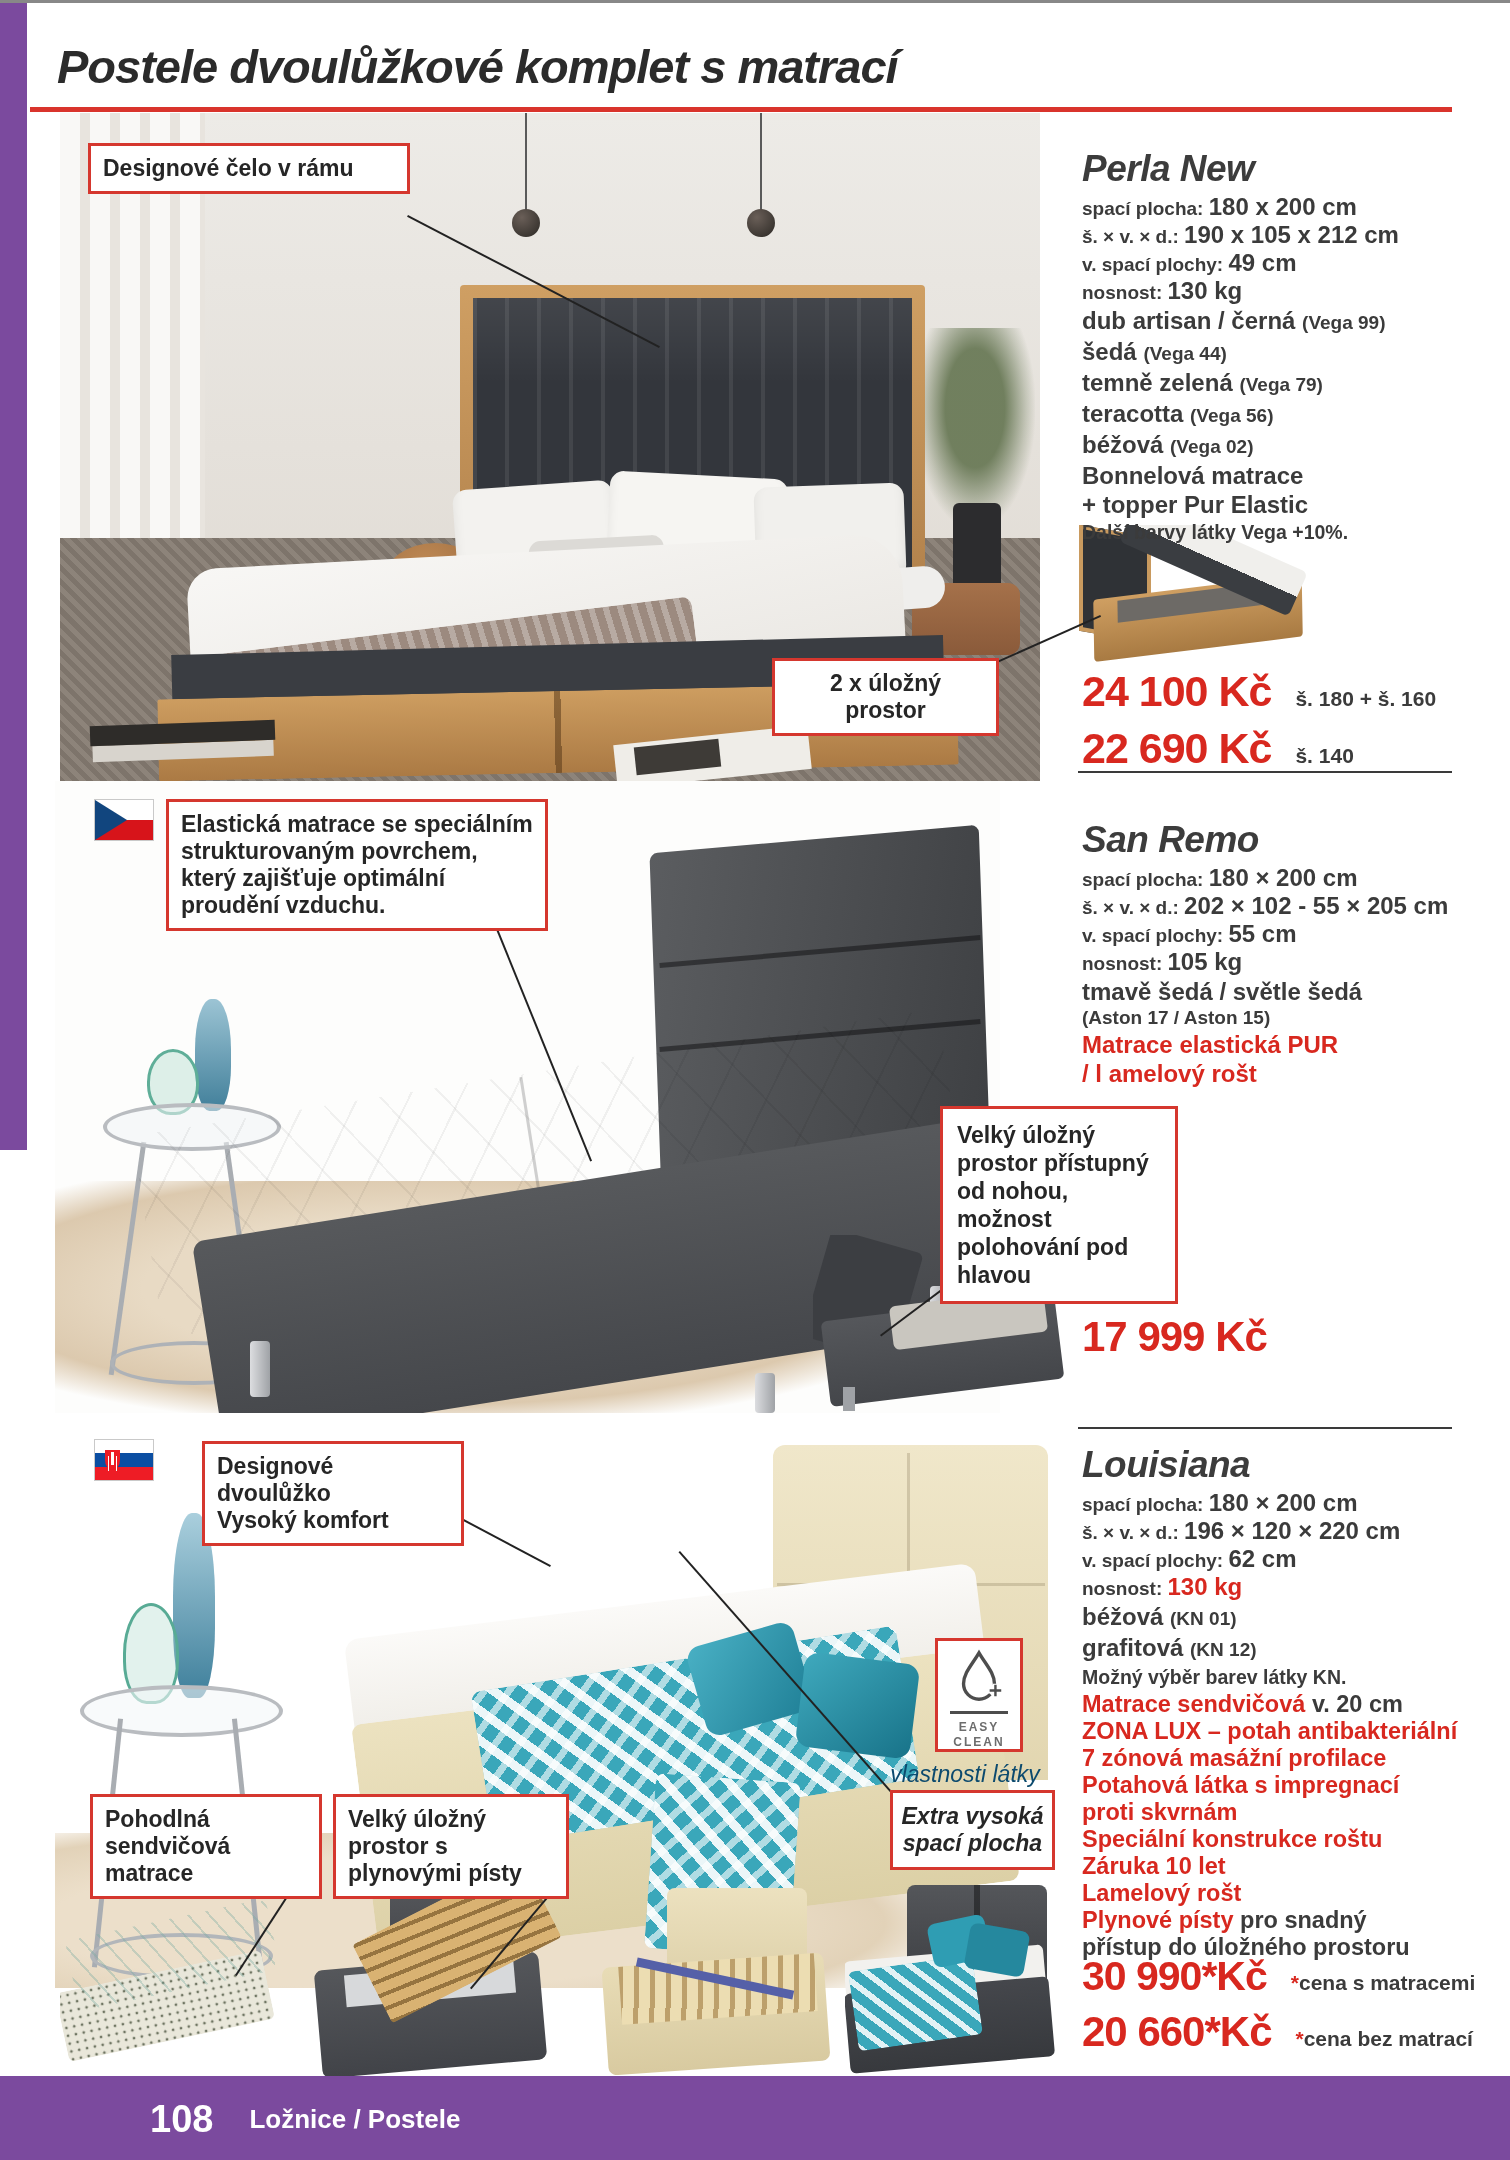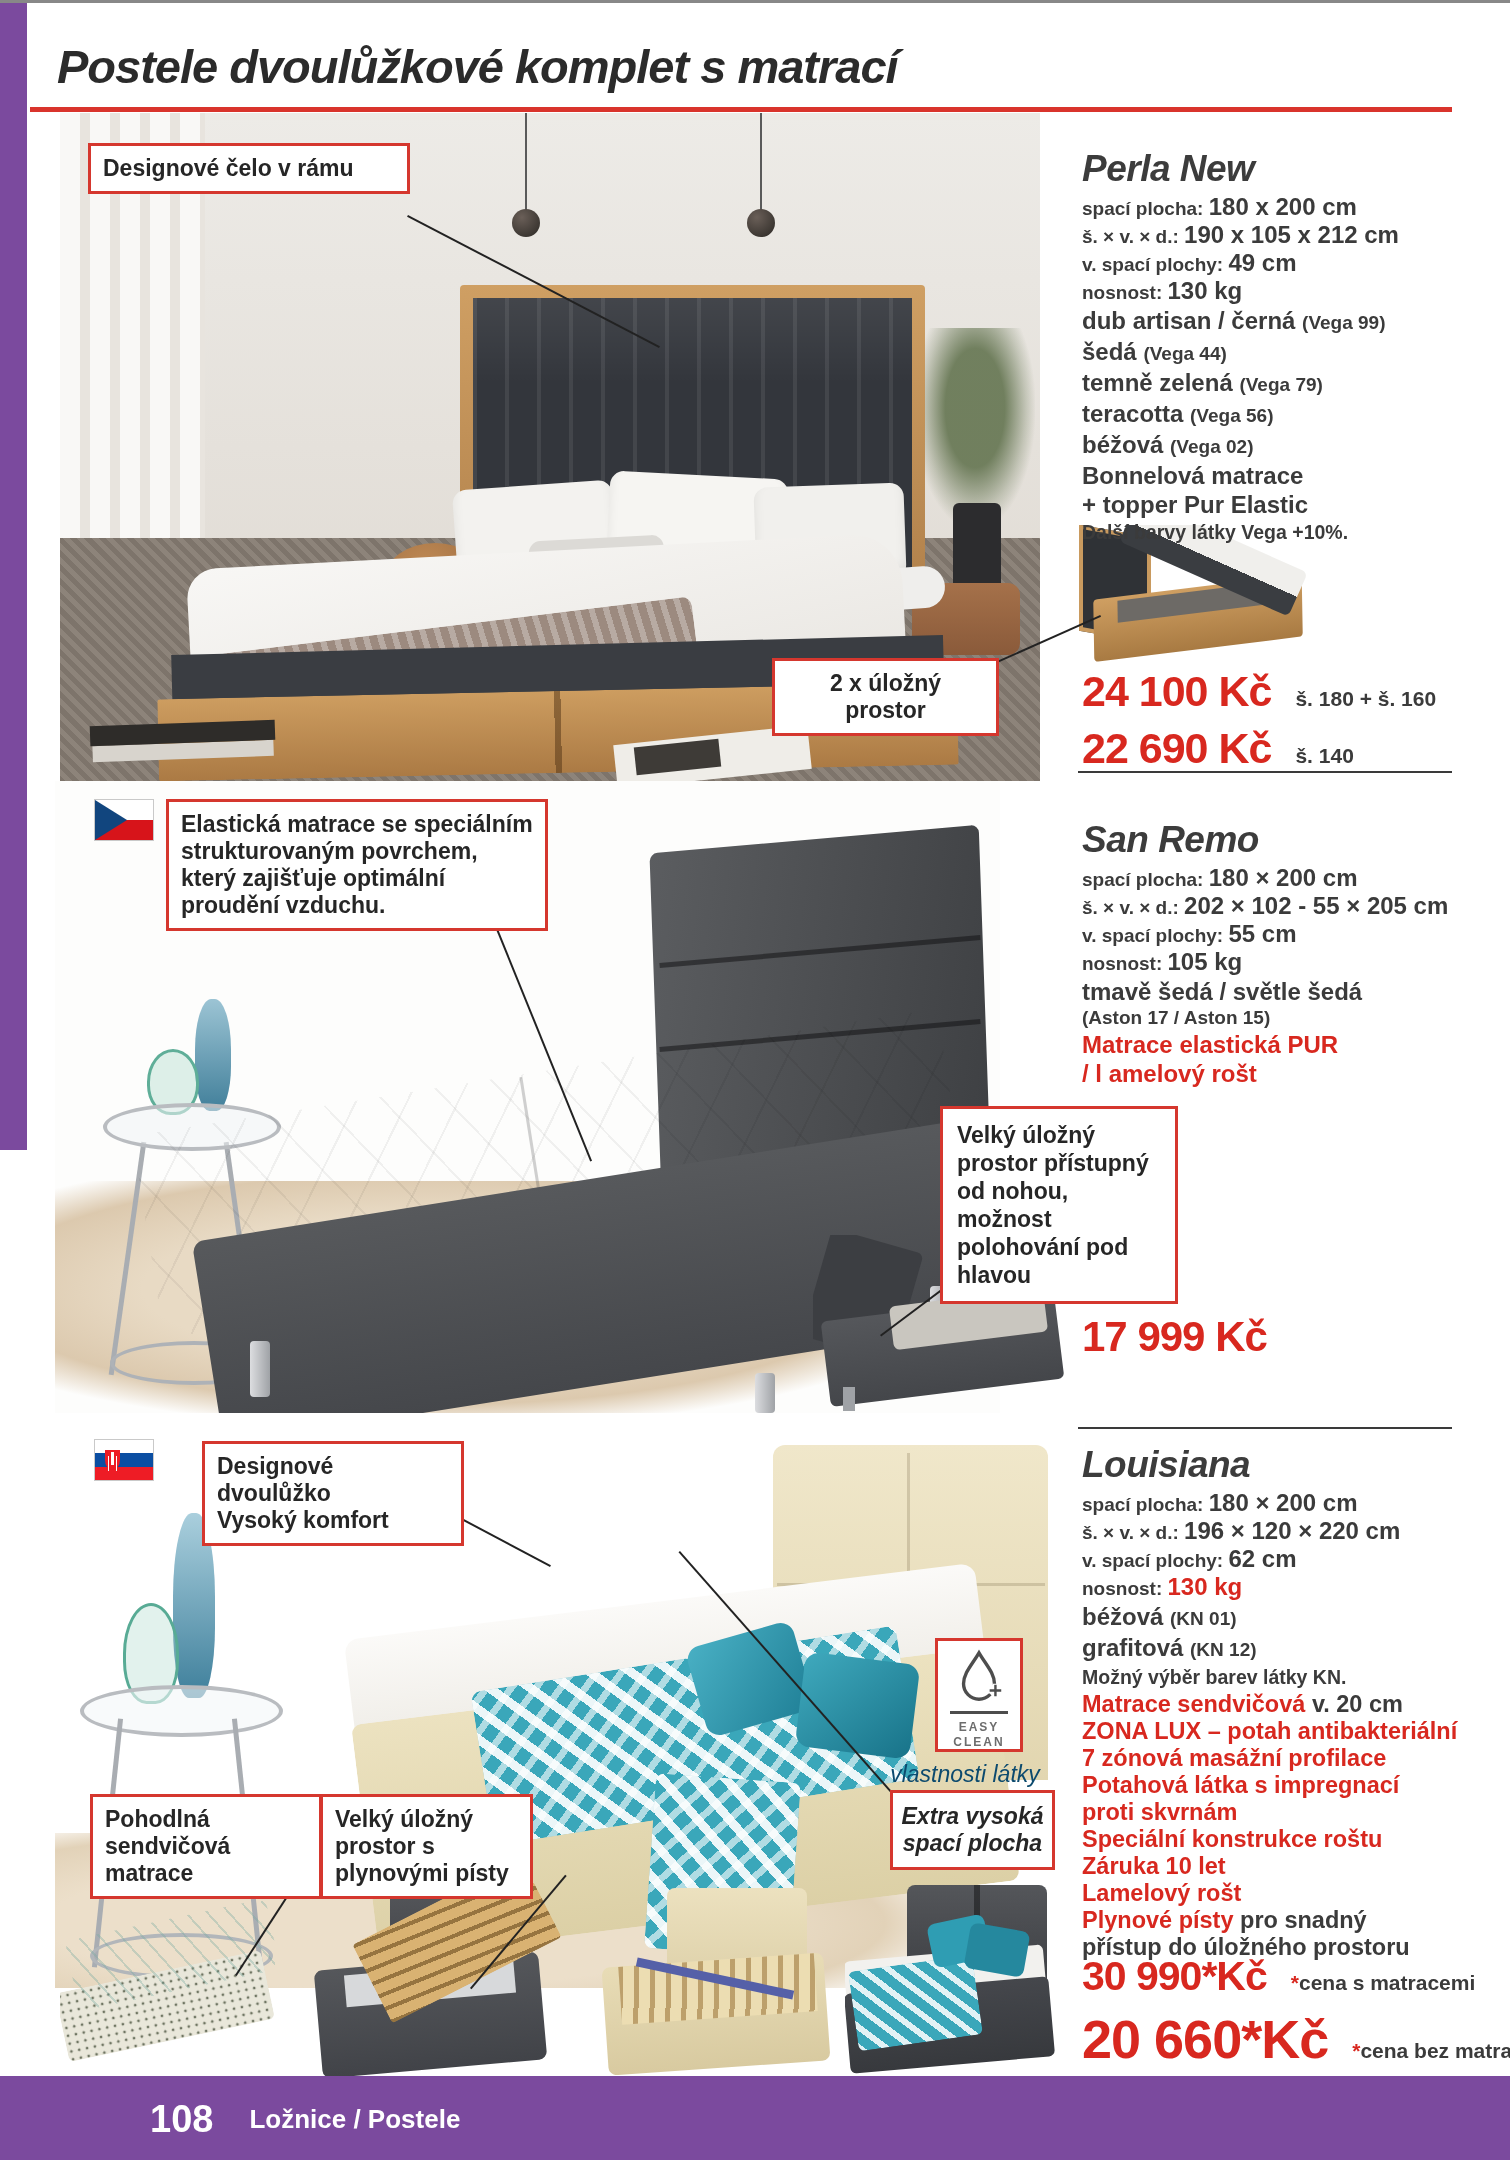--- a/index.html
+++ b/index.html
@@ -214,21 +214,21 @@
     <div class="abs" style="left:16px;top:12px;width:3px;height:13px;background:#fff;box-shadow:-4px 3px 0 -1px #fff,4px 3px 0 -1px #fff,-4px 7px 0 -1px #fff,4px 7px 0 -1px #fff;"></div>
   </div>
 
   <div class="callout" style="left:202px;top:1438px;width:262px;">
     <span class="cline2">Designové dvoulůžko</span>
     <span class="cline2">Vysoký komfort</span>
   </div>
   <div class="line" style="left:445px;top:1506px;width:120px;transform:rotate(28deg);"></div>
 
   <div class="callout" style="left:90px;top:1791px;width:232px;"><span>Pohodlná sendvičová matrace</span></div>
-  <div class="callout" style="left:320px;top:1791px;width:213px;"><span>Velký úložný prostor s plynovými písty</span></div>
+  <div class="callout" style="left:333px;top:1791px;width:236px;"><span>Velký úložný prostor s plynovými písty</span></div>
   <div class="callout center" style="left:890px;top:1787px;width:165px;padding:10px 6px;font-style:italic;"><span>Extra vysoká spací plocha</span></div>
   <div class="line" style="left:235px;top:1972px;width:119px;transform:rotate(-57deg);"></div>
   <div class="line" style="left:470px;top:1985px;width:148px;transform:rotate(-50deg);"></div>
   <div class="line" style="left:680px;top:1548px;width:322px;transform:rotate(48.6deg);"></div>
 
   <div class="badge">
     <svg width="60" height="58" viewBox="0 0 60 60" style="margin-top:6px;">
       <path d="M30 6 C23 18 14 27 14 38 a16 16 0 0 0 32 0 C46 27 37 18 30 6 Z" fill="none" stroke="#4d4d4d" stroke-width="3.5"></path>
       <path d="M47 38 l0 14 M40 45 l14 0 M42.5 40.5 l9 9 M51.5 40.5 l-9 9" stroke="#ffffff" stroke-width="6"></path>
       <path d="M47 39 l0 12 M41 45 l12 0" stroke="#4d4d4d" stroke-width="2.5"></path>
@@ -261,21 +261,21 @@
     <div class="feat2"><span class="red">Plynové písty</span><span class="blk"> pro snadný</span></div>
     <div class="feat2"><span class="red"></span><span class="blk">přístup do úložného prostoru</span></div>
   </div>
 
   <div class="price-block" style="top:1950px;">
     <div class="price-row">
       <span class="price" style="font-size:41px;">30 990*Kč</span>
       <span class="variant"><span class="red">*</span><span>cena s matracemi</span></span>
     </div>
     <div class="price-row" style="margin-top:8px;">
-      <span class="price" style="font-size:54px;">20 660*Kč</span>
+      <span class="price" style="font-size:42px;">20 660*Kč</span>
       <span class="variant"><span class="red">*</span><span>cena bez matrací</span></span>
     </div>
   </div>
 
   <div class="photo" style="left:60px;top:1898px;width:215px;height:170px;">
     <div class="abs" style="left:0;top:70px;width:210px;height:70px;background-color:#e9e7da;background-image:radial-gradient(#6f7562 1.2px,transparent 1.7px);background-size:8px 8px;transform:rotate(-12deg);border-radius:6px;"></div>
     <div class="abs" style="left:10px;top:18px;width:205px;height:72px;background:linear-gradient(#f2faf8,#d8ece8);background-image:repeating-linear-gradient(60deg,rgba(120,170,160,.35) 0 2px,transparent 2px 16px);transform:rotate(-12deg);border-radius:8px;"></div>
   </div>
   <div class="photo" style="left:300px;top:1880px;width:270px;height:197px;">
     <div class="abs" style="left:90px;top:0;width:125px;height:100px;background:linear-gradient(#55575b,#3f4145);border-radius:8px 8px 0 0;"></div>

